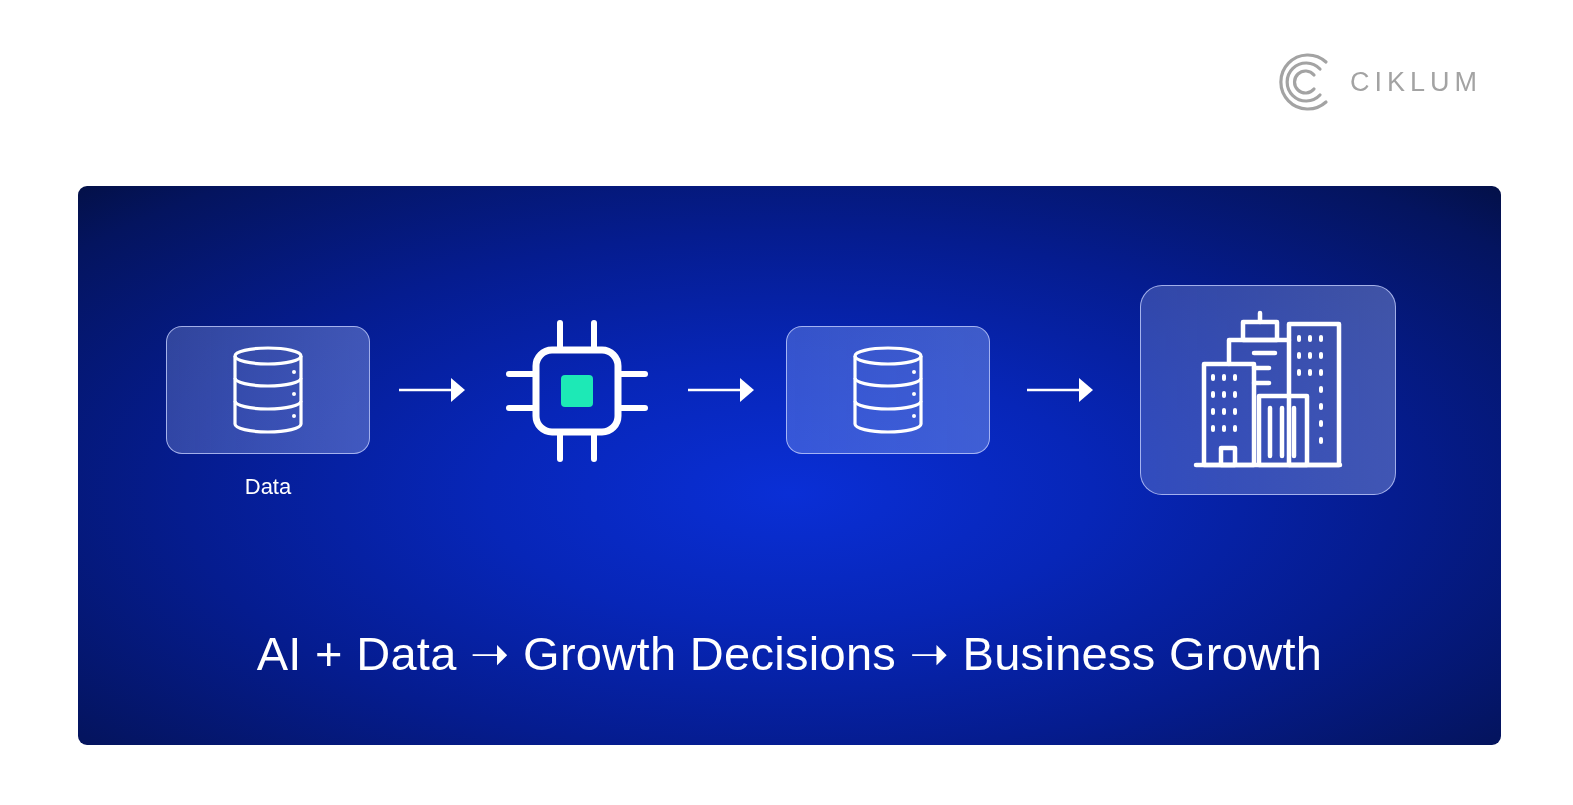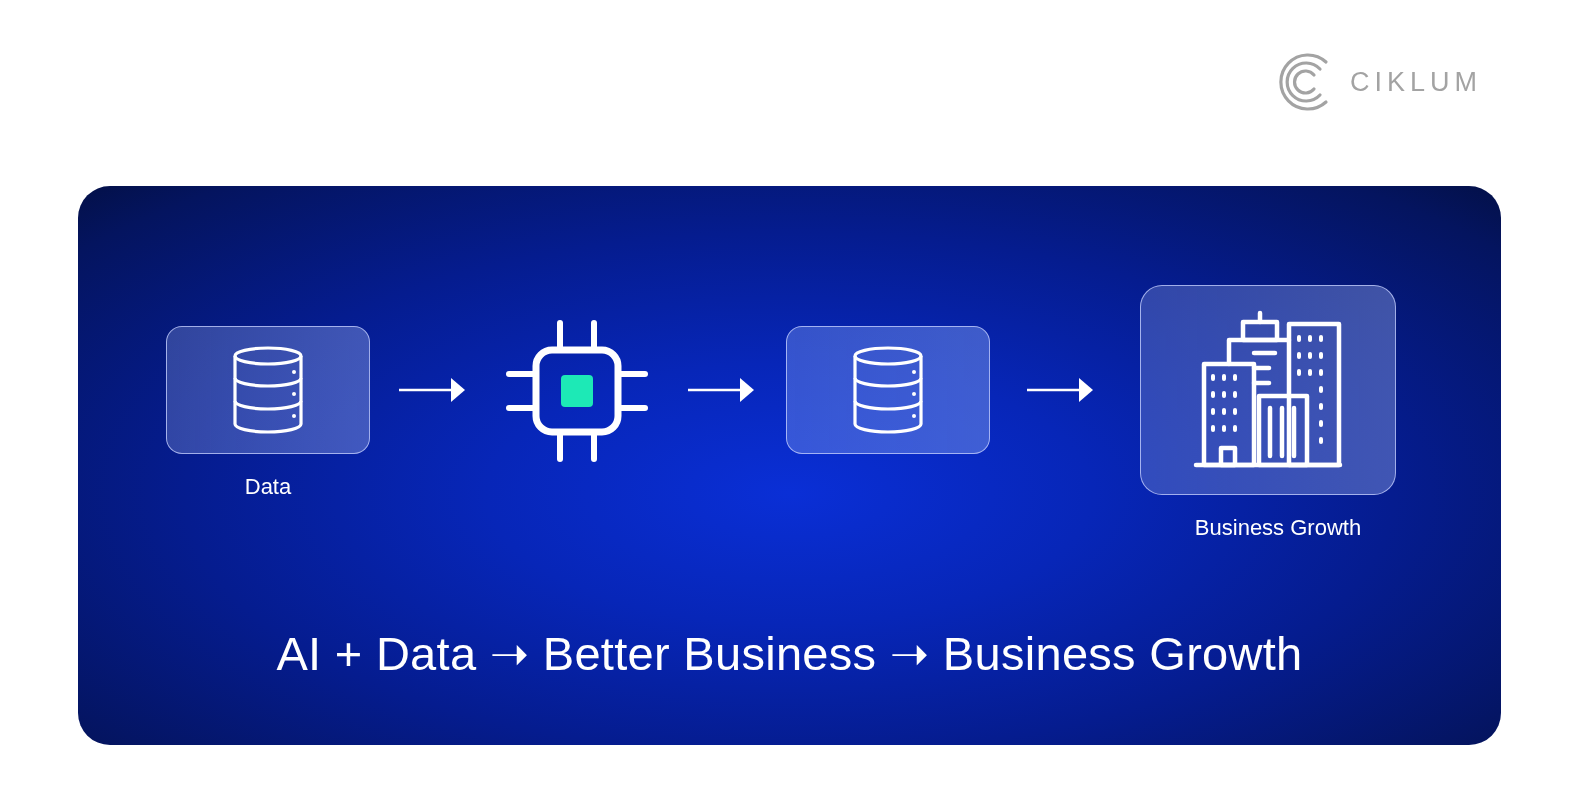--- a/index.html
+++ b/index.html
@@ -4,21 +4,21 @@
 <style>
   html, body { margin: 0; padding: 0; }
   body {
     width: 1573px; height: 805px; background: #ffffff; position: relative; overflow: hidden;
     font-family: "Liberation Sans", "DejaVu Sans", sans-serif;
   }
   .logo { position: absolute; left: 1276px; top: 52px; display: flex; align-items: center; justify-content: space-between; }
   .logo svg { display: block; }
   .logo-text { margin-left: 20px; font-size: 27px; letter-spacing: 5px; color: #a3a3a3; font-weight: 400; }
   .panel {
-    position: absolute; left: 78px; top: 186px; width: 1423px; height: 559px; border-radius: 32px;
+    position: absolute; left: 78px; top: 186px; width: 1423px; height: 559px; border-radius: 9px;
     background: radial-gradient(ellipse at 50% 55%, #0a2fd6 0%, #0726b8 30%, #051c8f 60%, #04145f 90%, #031048 100%);
     overflow: hidden;
   }
   .card {
     position: absolute; border-radius: 16px;
     background: linear-gradient(90deg, rgba(120,140,210,0.38), rgba(130,150,220,0.48));
     border: 1.5px solid rgba(200,210,255,0.75);
     display: flex; align-items: center; justify-content: center;
   }
   .label { position: absolute; color: #ffffff; font-size: 22px; text-align: center; white-space: nowrap; }
@@ -151,16 +151,15 @@
         <rect x="104" y="59" width="4" height="7" rx="2"></rect>
           <rect x="115" y="59" width="4" height="7" rx="2"></rect>
           <rect x="126" y="59" width="4" height="7" rx="2"></rect>
         <rect x="126" y="76" width="4" height="7" rx="2"></rect>
           <rect x="126" y="93" width="4" height="7" rx="2"></rect>
         <rect x="126" y="110" width="4" height="7" rx="2"></rect>
           <rect x="126" y="127" width="4" height="7" rx="2"></rect>
       </g>
     </svg>
   </div>
-  <div class="label" style="left:1089px; top:329px; width:222px;">Business Growth</div>
 
-  <div class="headline">AI + Data ➝ Better Business ➝ Business Growth</div>
+  <div class="headline">AI + Data ➝ Growth Decisions ➝ Business Growth</div>
 </div>
 
 </body></html>

